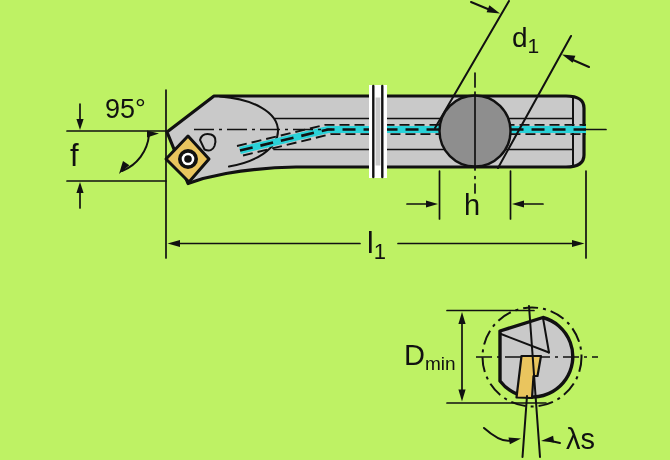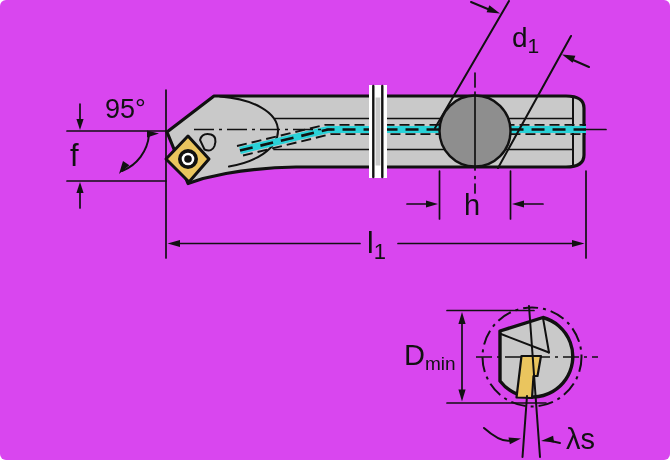--- a/index.html
+++ b/index.html
@@ -1,17 +1,17 @@
 <!DOCTYPE html>
 <html><head>
 <meta charset="utf-8">
 <style>
   html,body{margin:0;padding:0;background:#fff;}
-  #stage{position:relative;width:670px;height:460px;background:#d946ef;overflow:hidden;
-         font-family:"Liberation Sans", sans-serif;border-radius:6px;}
+  #stage{position:relative;width:670px;height:460px;background:#bef264;overflow:hidden;
+         font-family:"Liberation Sans", sans-serif;}
   svg{position:absolute;left:0;top:0;}
   .ln{stroke:#111;fill:none;stroke-linecap:round;}
   .s25{stroke-width:2.4;}
   .s2{stroke-width:2;}
   .s18{stroke-width:1.7;}
   .butt{stroke-linecap:butt;}
   .arrow{fill:#111;stroke:none;}
   .lbl{fill:#111;font-family:"Liberation Sans", sans-serif;}
 </style>
 </head>

